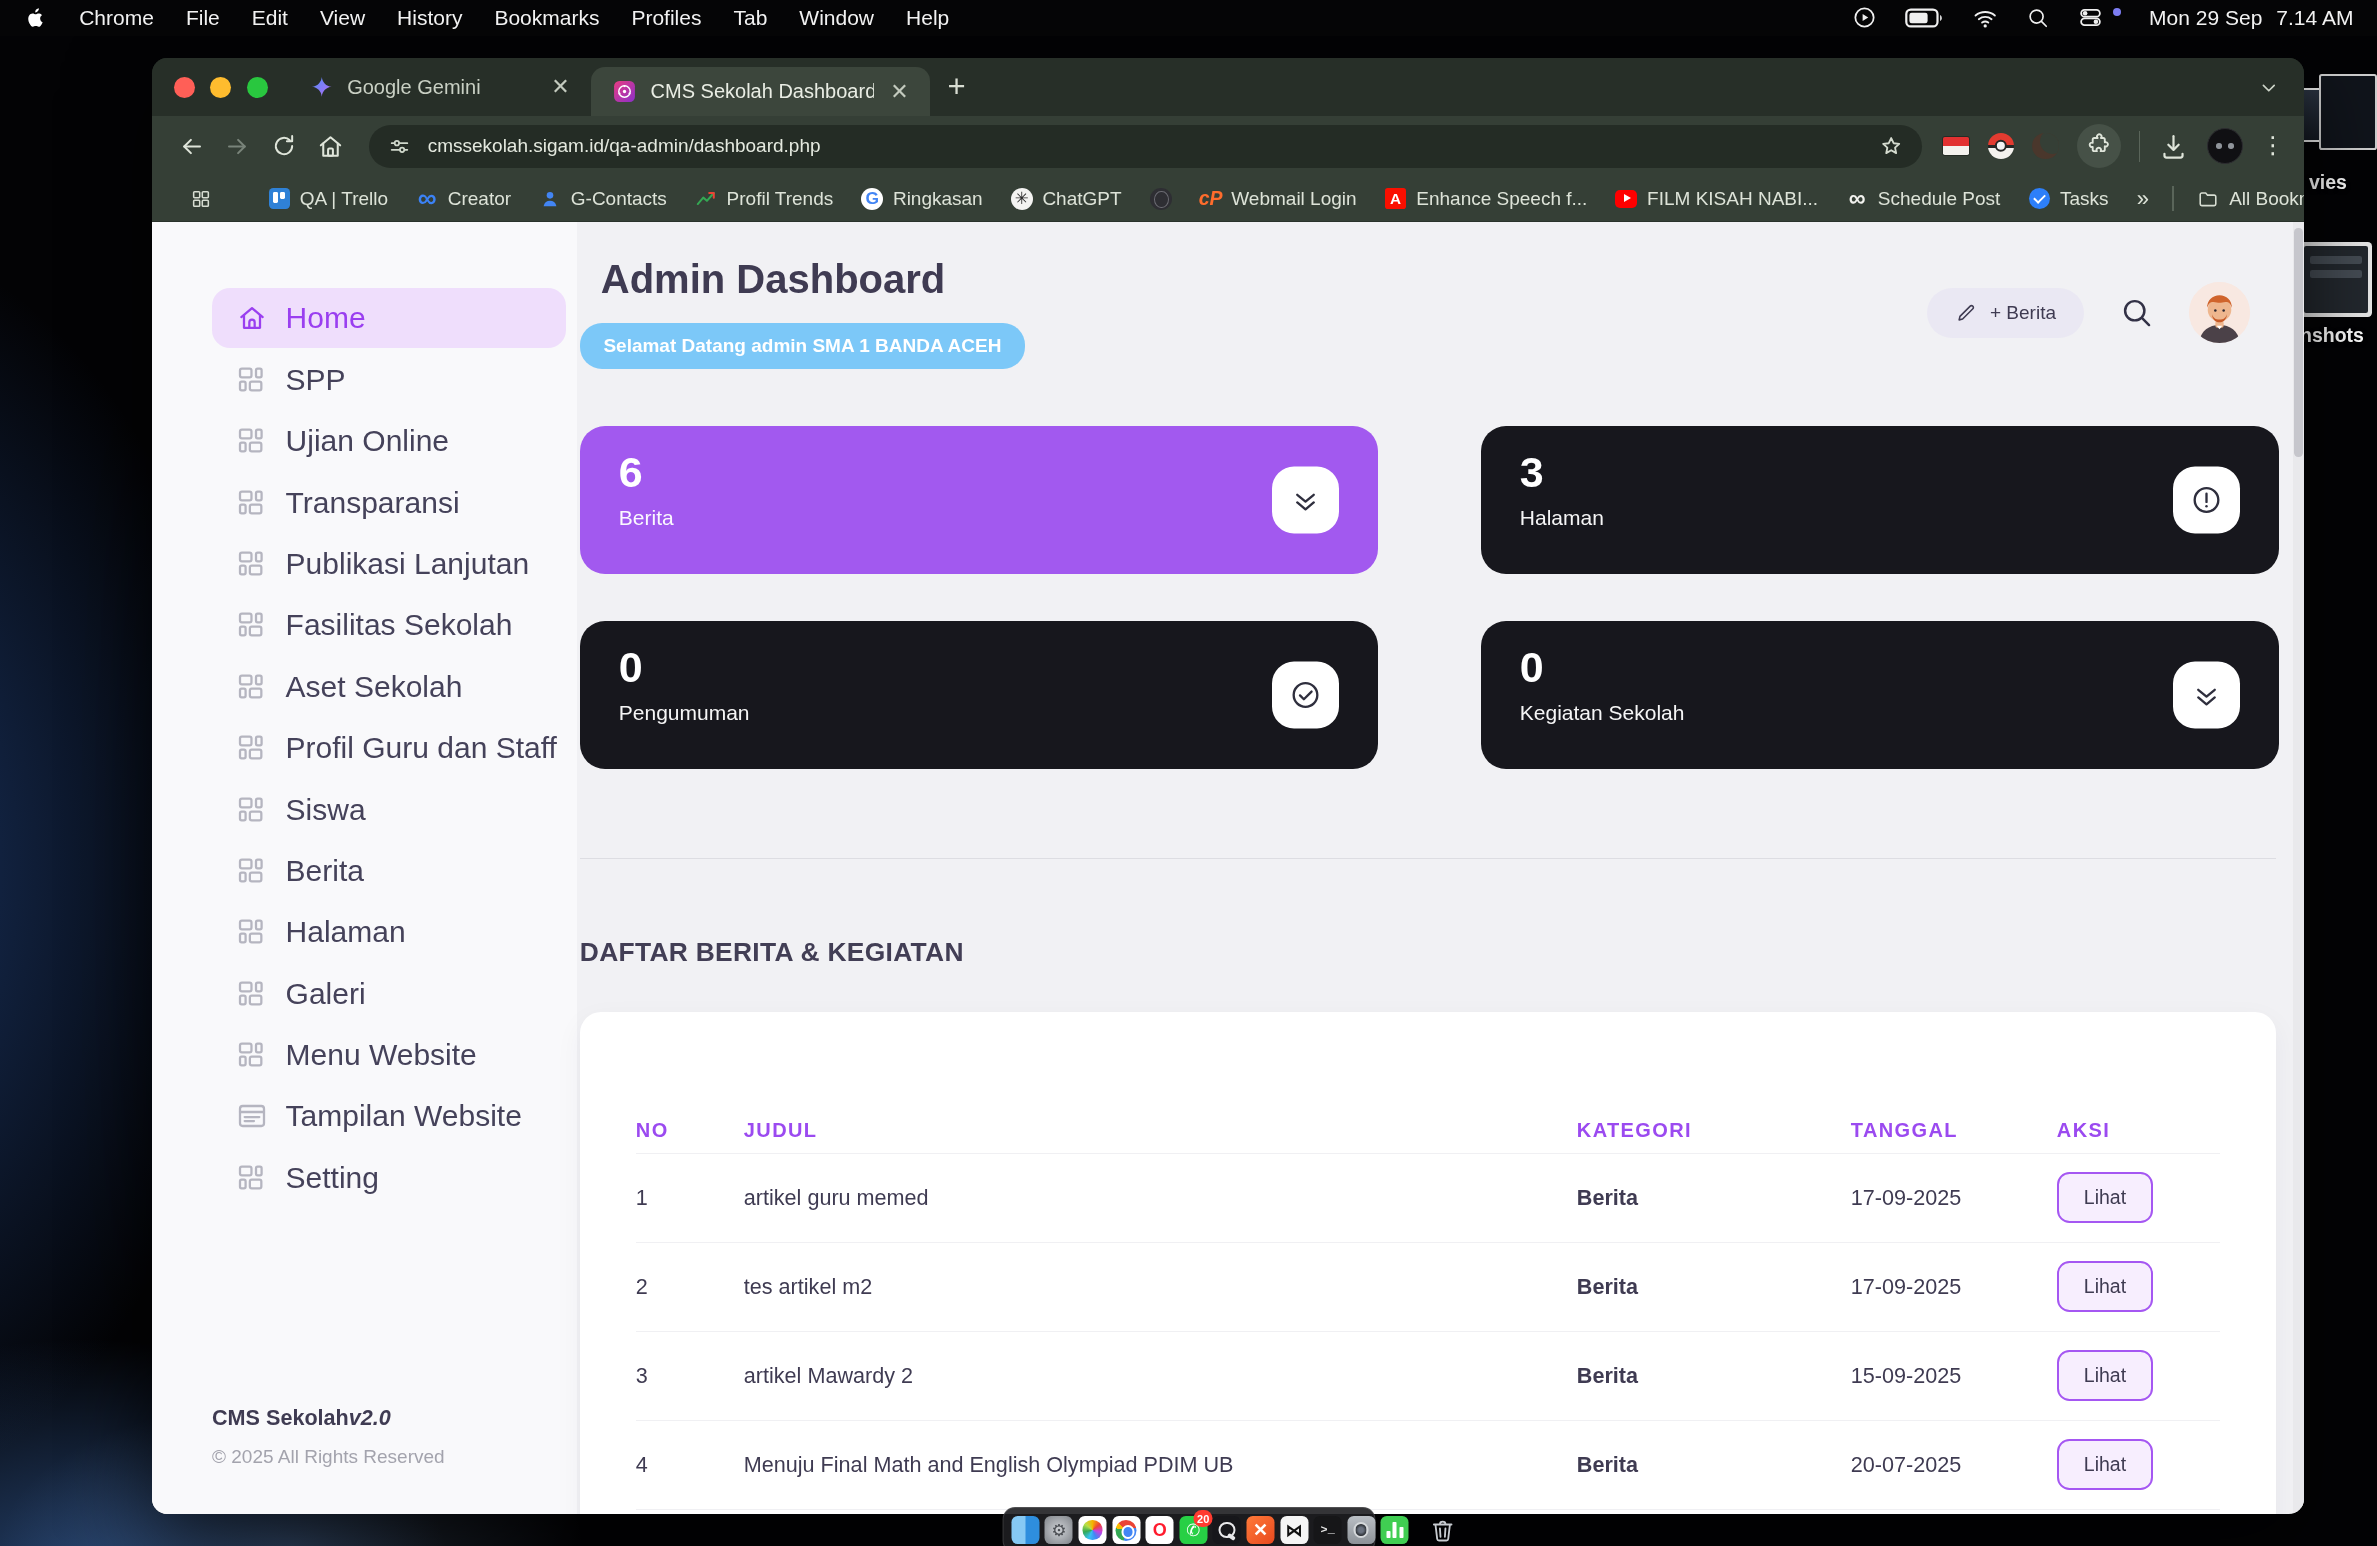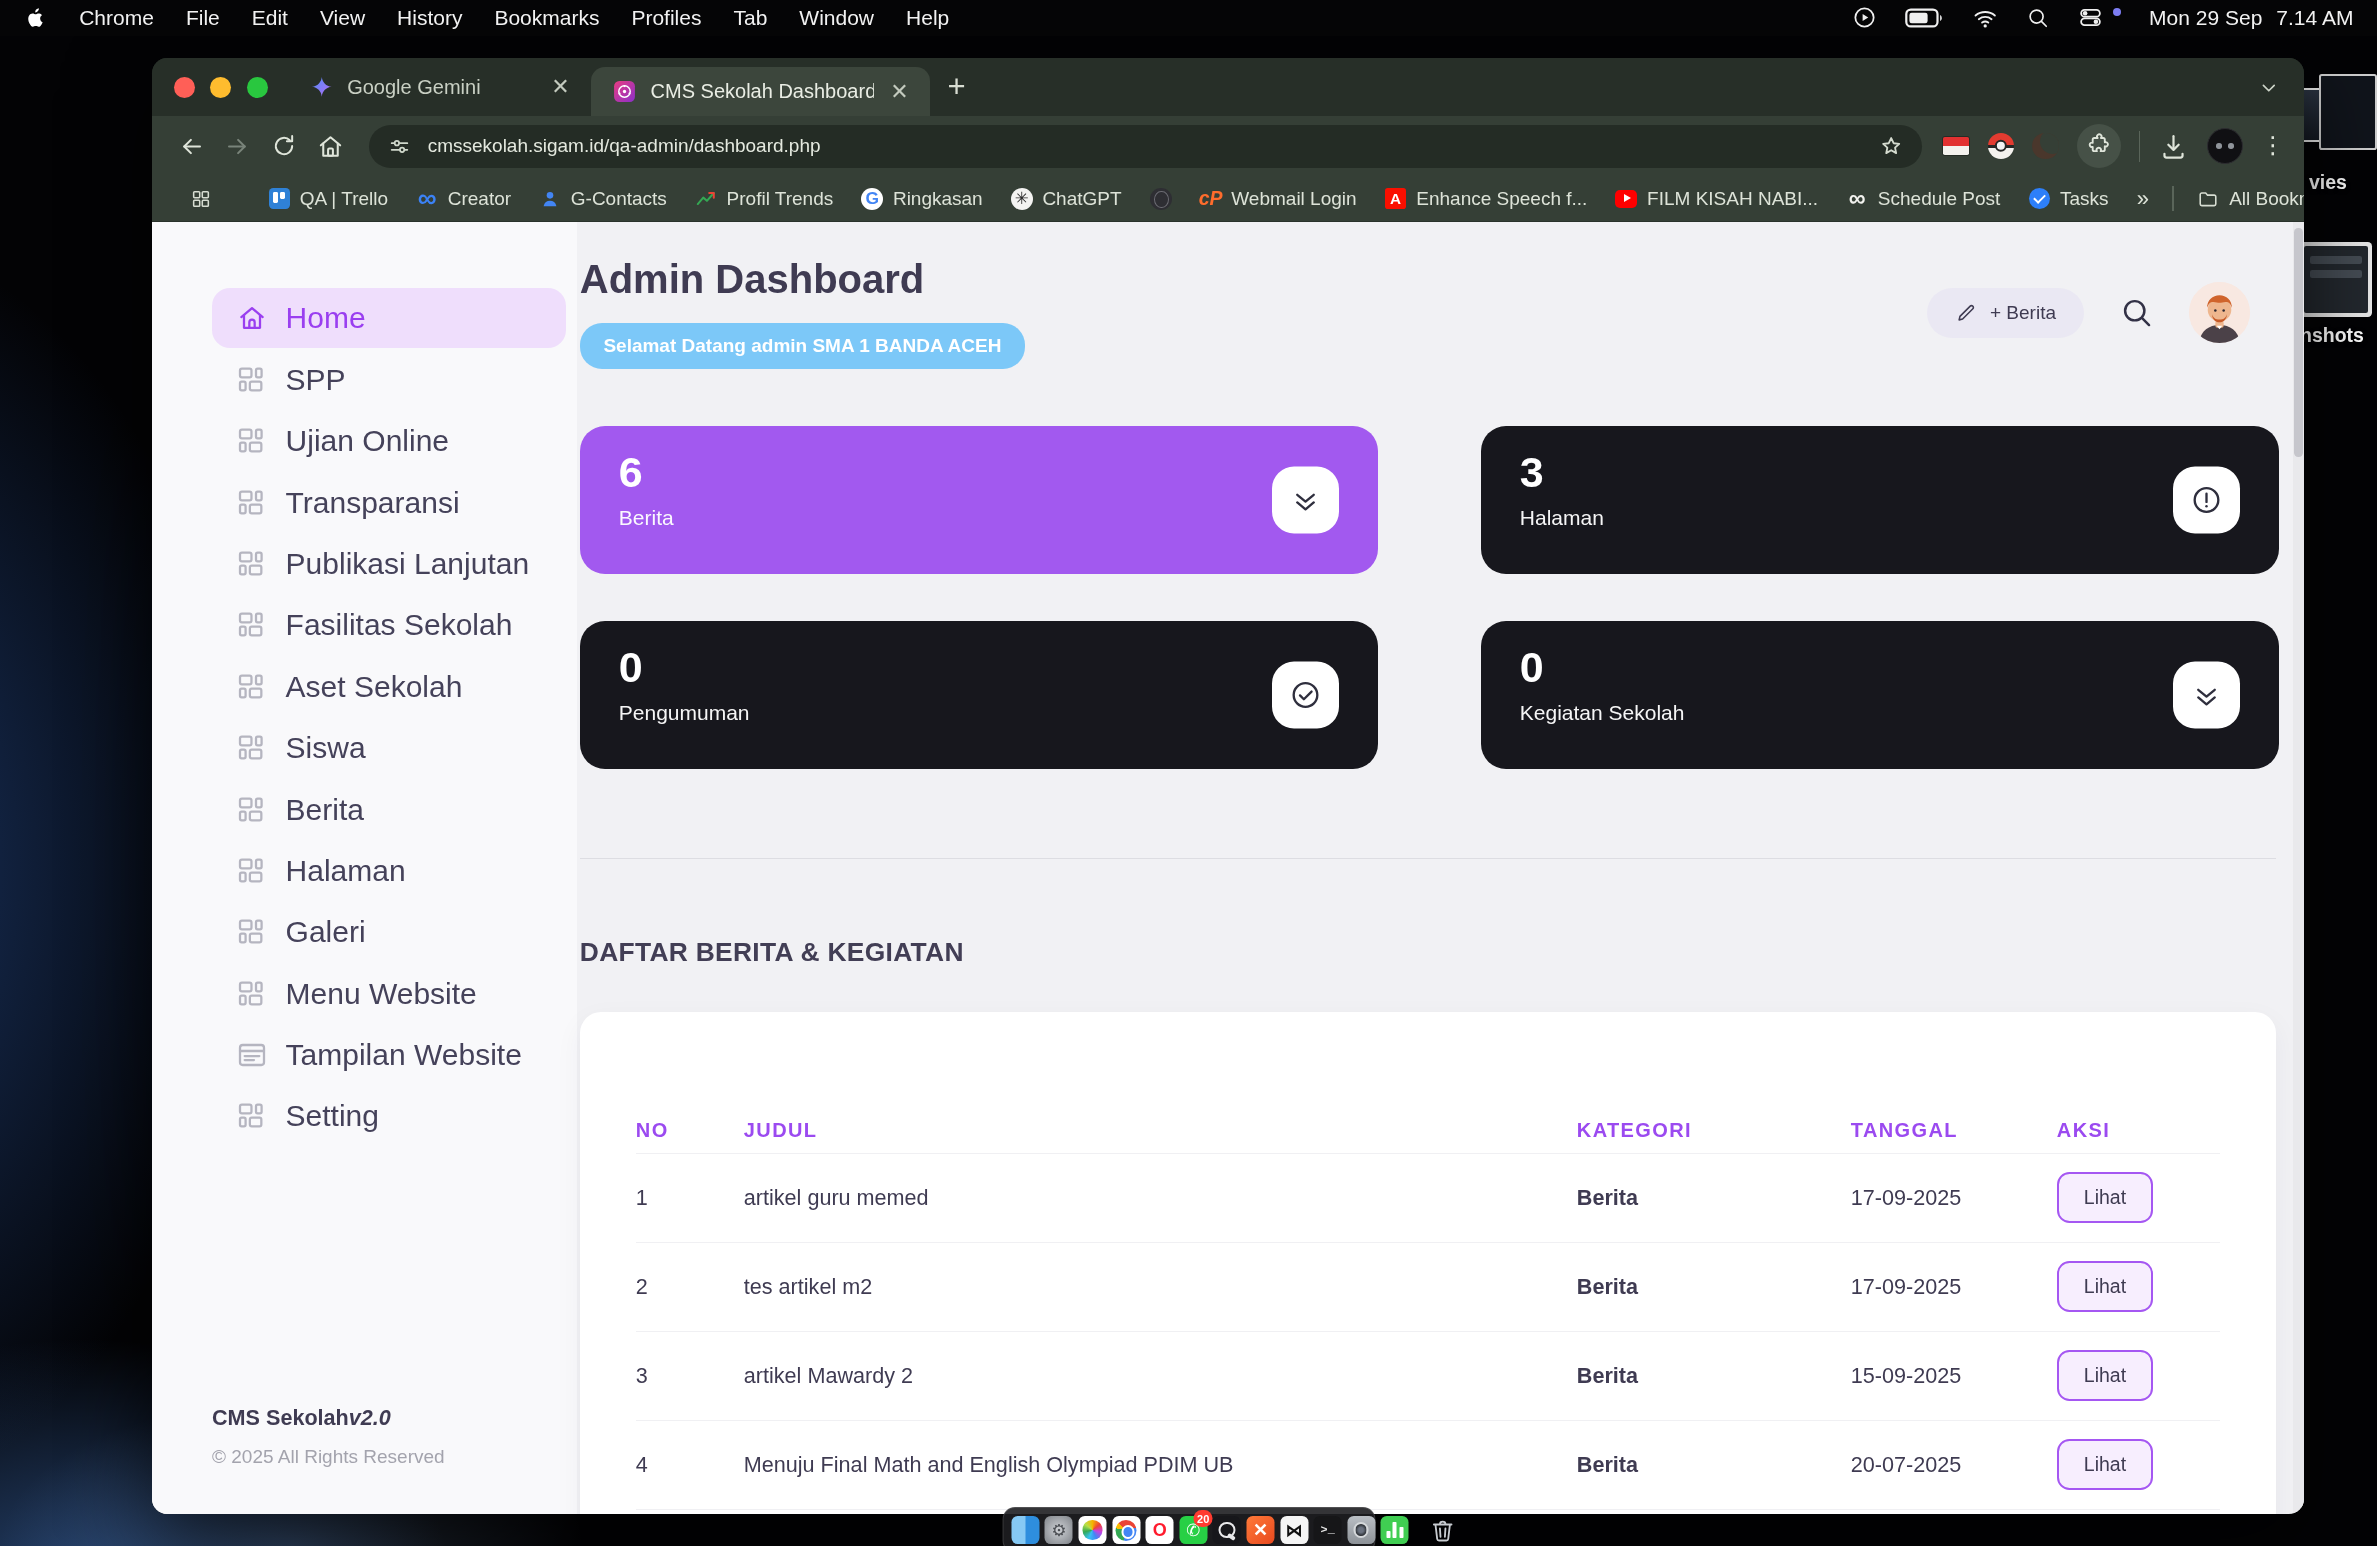--- a/index.html
+++ b/index.html
@@ -94,21 +94,21 @@
   .side-item { display:flex; align-items:center; gap:18px; height:60px; margin:1.4px 11px 1.4px 60px;
     padding-left:23.6px; border-radius:18px; color:#45425a; font-size:30px; }
   .side-item .icn { width:32px; height:32px; color:#b5b5c0; flex:0 0 auto;}
   .side-item.active { background:#efdefc; color:#9a3ff0; }
   .side-item.active .icn { color:#9a3ff0; }
   .side-footer { position:absolute; left:60px; bottom:46px; }
   .sf-brand { font-size:21.6px; font-weight:bold; color:#3f3b52; }
   .sf-brand i { font-weight:bold; }
   .sf-copy { margin-top:15.3px; font-size:19px; color:#a3a3ad; }
   .main { position:absolute; left:425px; top:0; right:0; bottom:0; padding:0 28px 0 2.8px; }
-  .page-title { margin-top:35px; font-size:40px; font-weight:bold; color:#3f3b52; }
+  .page-title { margin-top:35px; font-size:40px; font-weight:bold; color:#3f3b52;margin-left:21px; }
   .welcome-badge { display:inline-block; margin-top:21px; background:#7cc8f8; color:#fff;
     font-size:19px; font-weight:bold; padding:11.8px 23.6px; border-radius:22px; }
   .hdr-controls { position:absolute; top:60px; right:54px; display:flex; align-items:center; gap:35px; }
   .add-btn { display:flex; align-items:center; gap:12.5px; background:#eae8f3; color:#3f3b52;
     font-size:19px; padding:14px 28px; border-radius:31px; }
   .add-btn .icn { width:22px; height:22px; color:#3f3b52; }
   .search-hdr { width:35px; height:35px; color:#323146; }
   .avatar { width:61px; height:61px; border-radius:50%; overflow:hidden; background:#f8e8e1; }
   
   .cards { margin-top:57px; display:grid; grid-template-columns:798px 798px; column-gap:103px; row-gap:47px; }
@@ -637,20 +637,26 @@
         <div class="side-item">
             <svg class="icn" viewBox="0 0 46 46" width="32" height="32">
               <use href="#i-grid"></use>
             </svg>
             <span>Aset Sekolah</span>
           </div>
         <div class="side-item">
             <svg class="icn" viewBox="0 0 46 46" width="32" height="32">
               <use href="#i-grid"></use>
             </svg>
+            <span>Profil Guru dan Staff</span>
+          </div>
+        <div class="side-item">
+            <svg class="icn" viewBox="0 0 46 46" width="32" height="32">
+              <use href="#i-grid"></use>
+            </svg>
             <span>Siswa</span>
           </div>
         <div class="side-item">
             <svg class="icn" viewBox="0 0 46 46" width="32" height="32">
               <use href="#i-grid"></use>
             </svg>
             <span>Berita</span>
           </div>
         <div class="side-item">
             <svg class="icn" viewBox="0 0 46 46" width="32" height="32">

